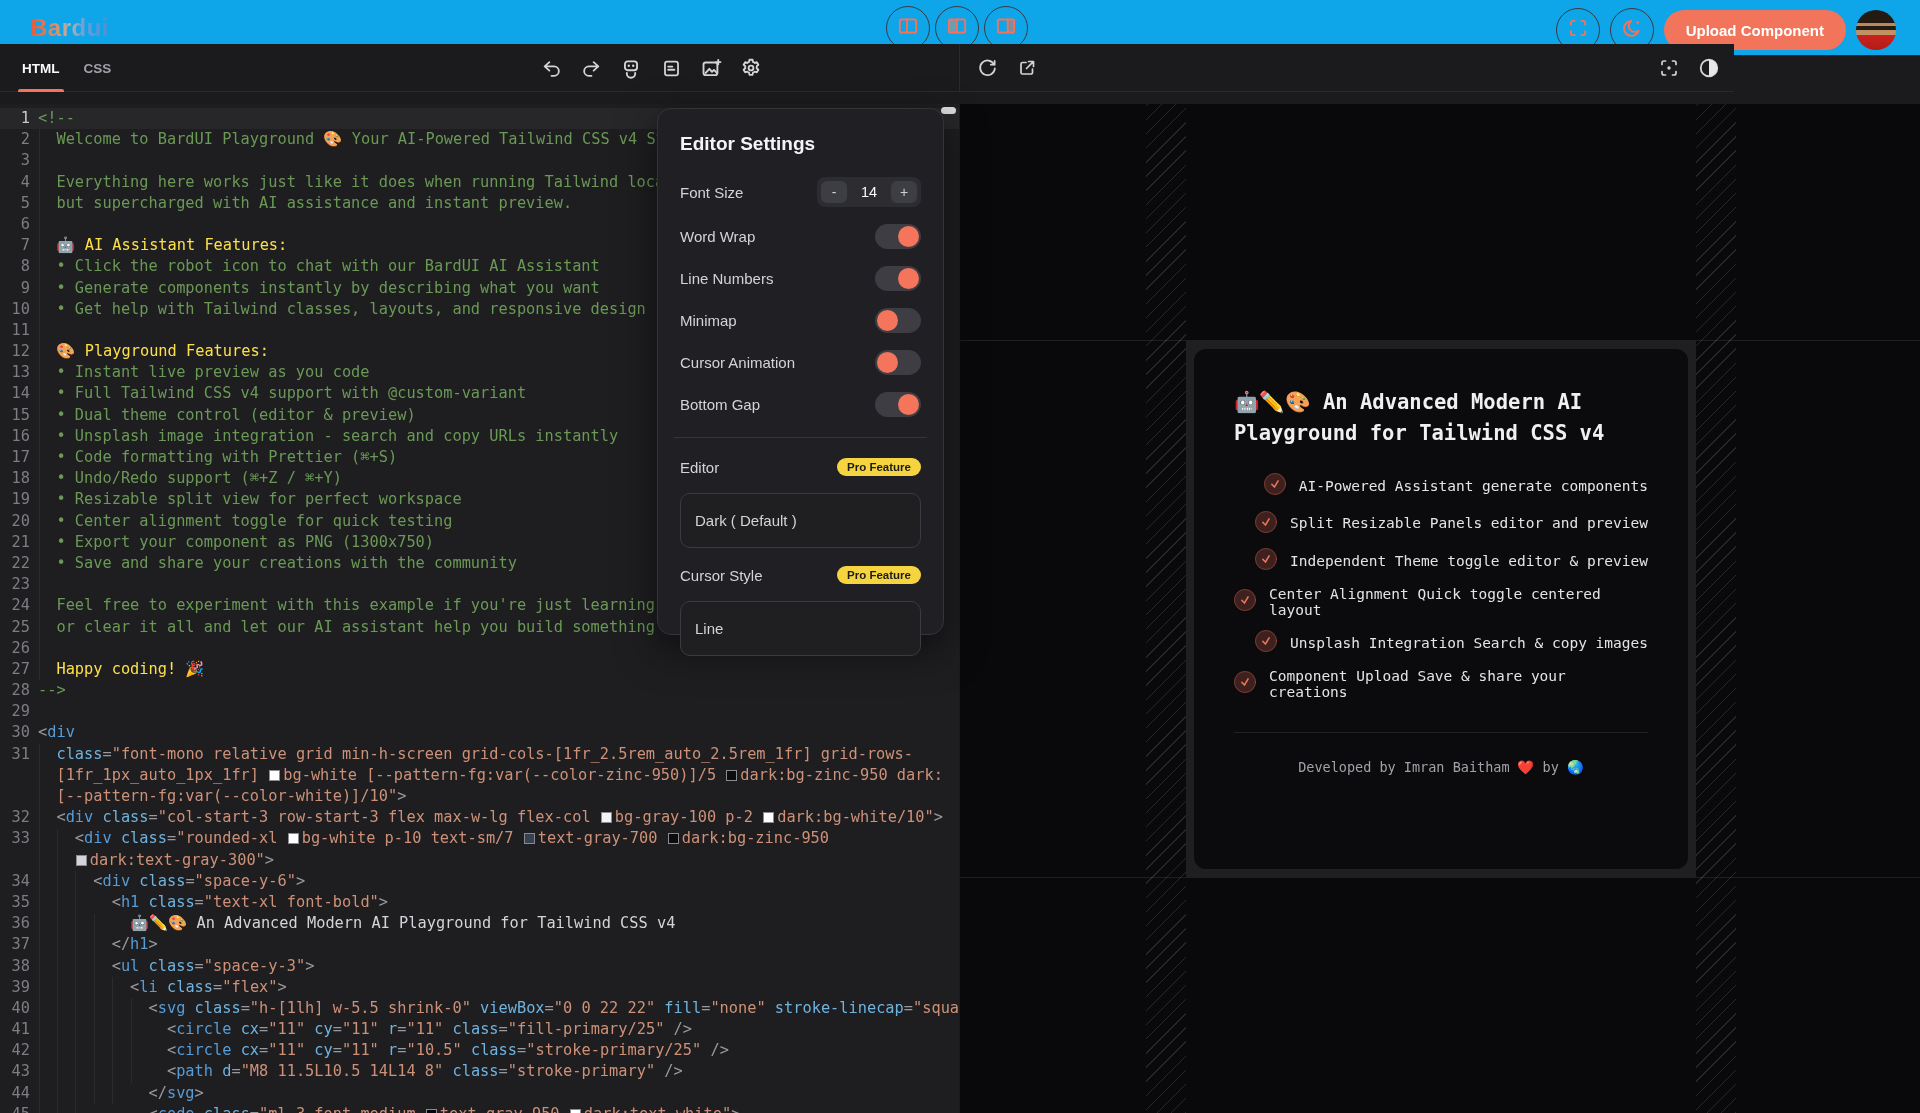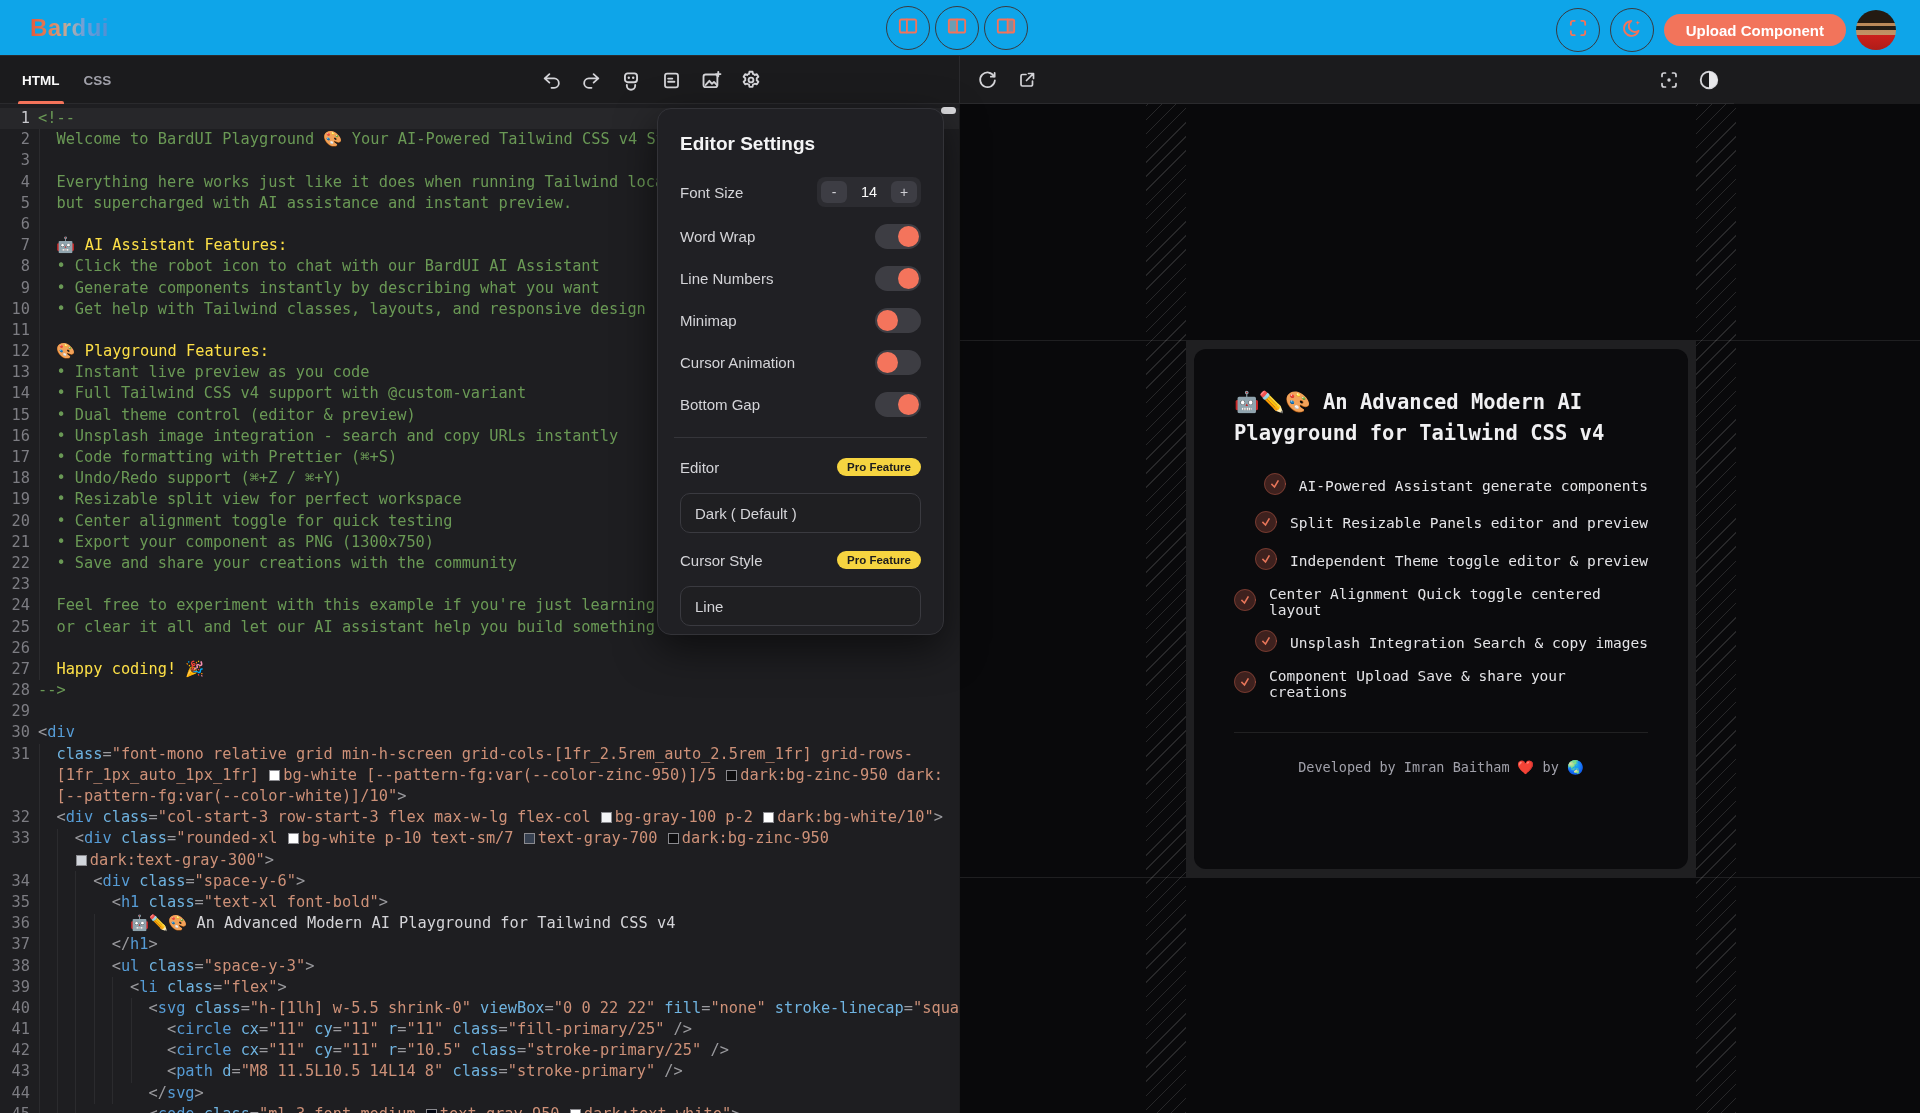--- a/index.html
+++ b/index.html
@@ -10,29 +10,29 @@
   
   .header{position:absolute;left:0;top:0;width:1920px;height:56px;background:#0ea5e9;
           border-bottom:1px solid #2a2a2d;display:flex;align-items:center;}
   .logo{position:absolute;left:30px;top:14px;font-size:24px;font-weight:bold;letter-spacing:.5px;
         background:linear-gradient(90deg,#e4593c,#e08a63 30%,#b9b0a6 50%,#6f9fd8 68%,#4f8fd4);
         -webkit-background-clip:text;background-clip:text;color:transparent;}
   .layout-group{position:absolute;left:886px;top:6px;display:flex;gap:5px;}
   .circle-btn{width:44px;height:44px;border-radius:50%;border:1px solid #3a3a3f;display:flex;
               align-items:center;justify-content:center;background:transparent;cursor:pointer;}
   .header-right{position:absolute;right:24px;top:8px;display:flex;align-items:center;gap:10px;}
-  .upload-btn{height:32px;padding:0 22px;border-radius:20px;background:#f2745b;color:#fff;
+  .upload-btn{height:40px;padding:0 22px;border-radius:20px;background:#f2745b;color:#fff;
               font-size:15px;font-weight:bold;display:flex;align-items:center;border:none;cursor:pointer;}
   .avatar{width:40px;height:40px;border-radius:50%;overflow:hidden;cursor:pointer;
           background:
             linear-gradient(transparent 40%, rgba(18,16,14,.9) 40%, rgba(18,16,14,.9) 50%, transparent 50%),
             linear-gradient(180deg,#241a12 0%,#241a12 32%,#b98757 32%,#c29467 62%,#cc211c 62%,#b01d19 100%);}
 
   
-  .toolbar{position:absolute;left:0;top:56px;width:1734px;height:48px;background:#1b1b1d;
+  .toolbar{position:absolute;left:0;top:44px;width:1734px;height:48px;background:#1b1b1d;
            border-bottom:1px solid #2a2a2d;}
   .toolbar .vsep{position:absolute;left:959px;top:0;width:1px;height:48px;background:#2a2a2d;}
   .tabs{position:absolute;left:22px;top:0;height:48px;display:flex;gap:24px;}
   .tab{height:48px;display:flex;align-items:center;font-size:13.5px;color:#a1a1aa;cursor:pointer;
        position:relative;font-weight:bold;}
   .tab.active{color:#fafafa;}
   .tab.active::after{content:"";position:absolute;left:-4px;right:-4px;bottom:0;height:3px;
        background:#f4735a;border-radius:2px 2px 0 0;}
   .tb-icons{position:absolute;top:0;height:48px;display:flex;align-items:center;gap:18px;}
   .tb-icons.ed{right:972px;}
@@ -71,21 +71,21 @@
   .step-btn{width:26px;height:22px;border-radius:6px;background:#3d3d44;color:#cfcfd4;font-size:14px;
             display:flex;align-items:center;justify-content:center;cursor:pointer;border:none;}
   .step-val{width:40px;text-align:center;color:#fafafa;font-size:14.5px;}
   .tgl{width:46px;height:25px;border-radius:13px;background:#3d3d43;position:relative;cursor:pointer;flex:none;}
   .tgl .knob{position:absolute;top:2px;width:21px;height:21px;border-radius:50%;background:#f4745c;}
   .tgl.on .knob{right:2px;}
   .tgl.off .knob{left:2px;}
   .set-div{border:none;border-top:1px solid #35353a;margin:20px -6px 20px -6px;}
   .pro-badge{background:#f6d440;color:#1c1c1e;font-size:11.5px;font-weight:bold;border-radius:10px;
              padding:3px 10px;}
-  .select{height:40px;border:1px solid #3a3a40;border-radius:10px;background:#1f1f22;color:#d4d4d8;
+  .select{height:55px;border:1px solid #3a3a40;border-radius:10px;background:#1f1f22;color:#d4d4d8;
           font-size:15px;display:flex;align-items:center;padding:0 14px;margin:10px 0 18px 0;cursor:pointer;}
 
   
   .preview{position:absolute;left:960px;top:104px;width:960px;height:1009px;background:#09090b;overflow:hidden;}
   .stripe{position:absolute;top:0;width:40px;height:1009px;
           background-image:repeating-linear-gradient(315deg,rgba(255,255,255,.12) 0,rgba(255,255,255,.12) 1px,transparent 1px,transparent 10px);}
   .stripe.s1{left:186px;} .stripe.s2{left:736px;}
   .hline{position:absolute;left:0;width:960px;height:1px;background:rgba(255,255,255,.09);}
   .hline.h1{top:236px;} .hline.h2{top:773px;}
   .card-wrap{position:absolute;left:226px;top:237px;width:510px;height:536px;background:rgba(255,255,255,.09);padding:8px;}

